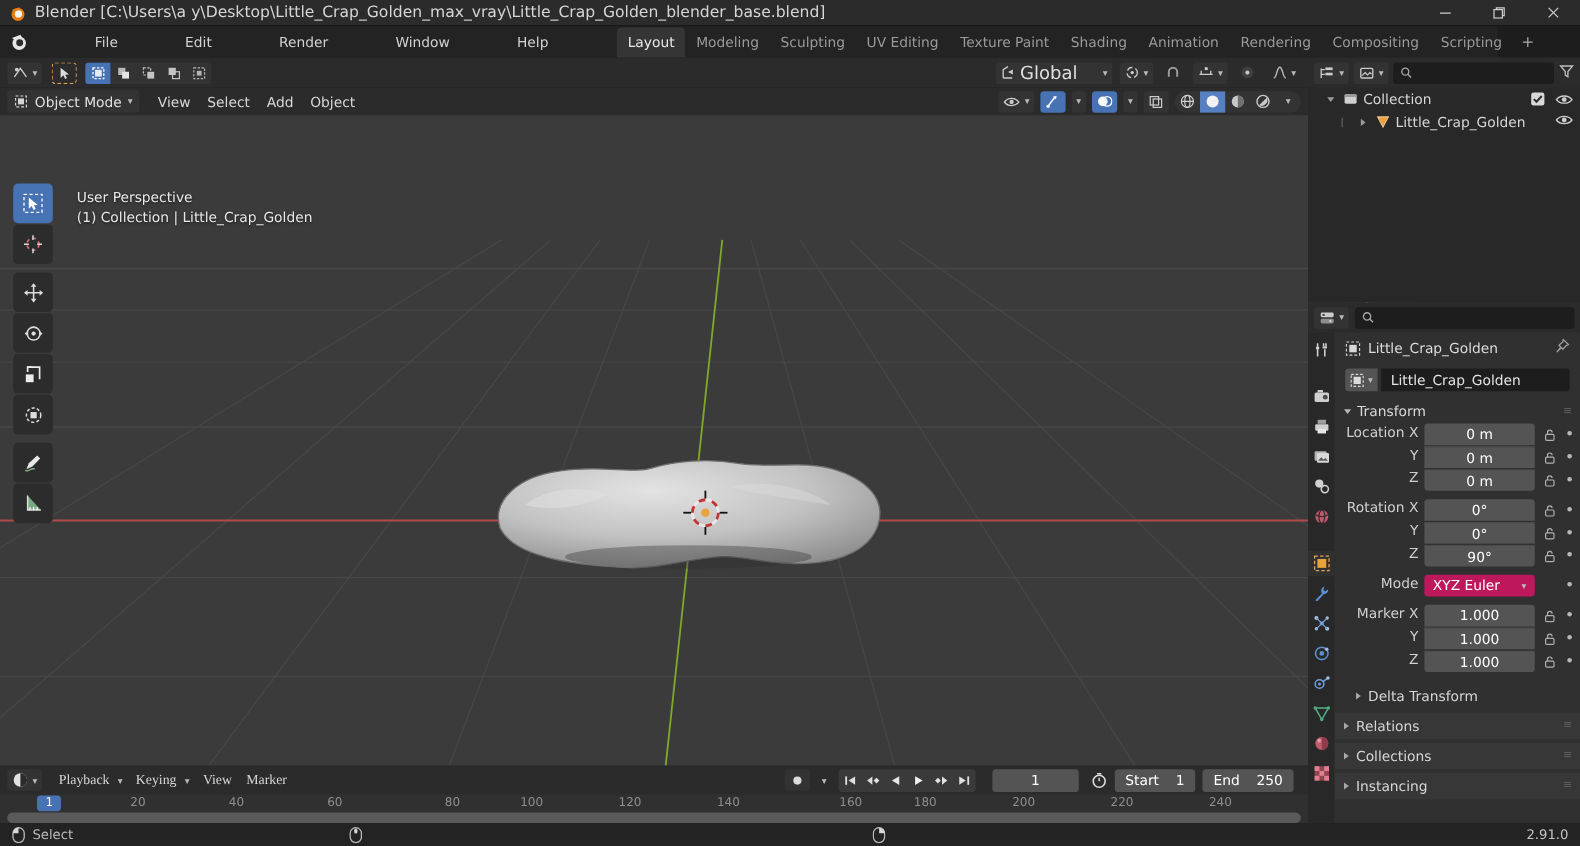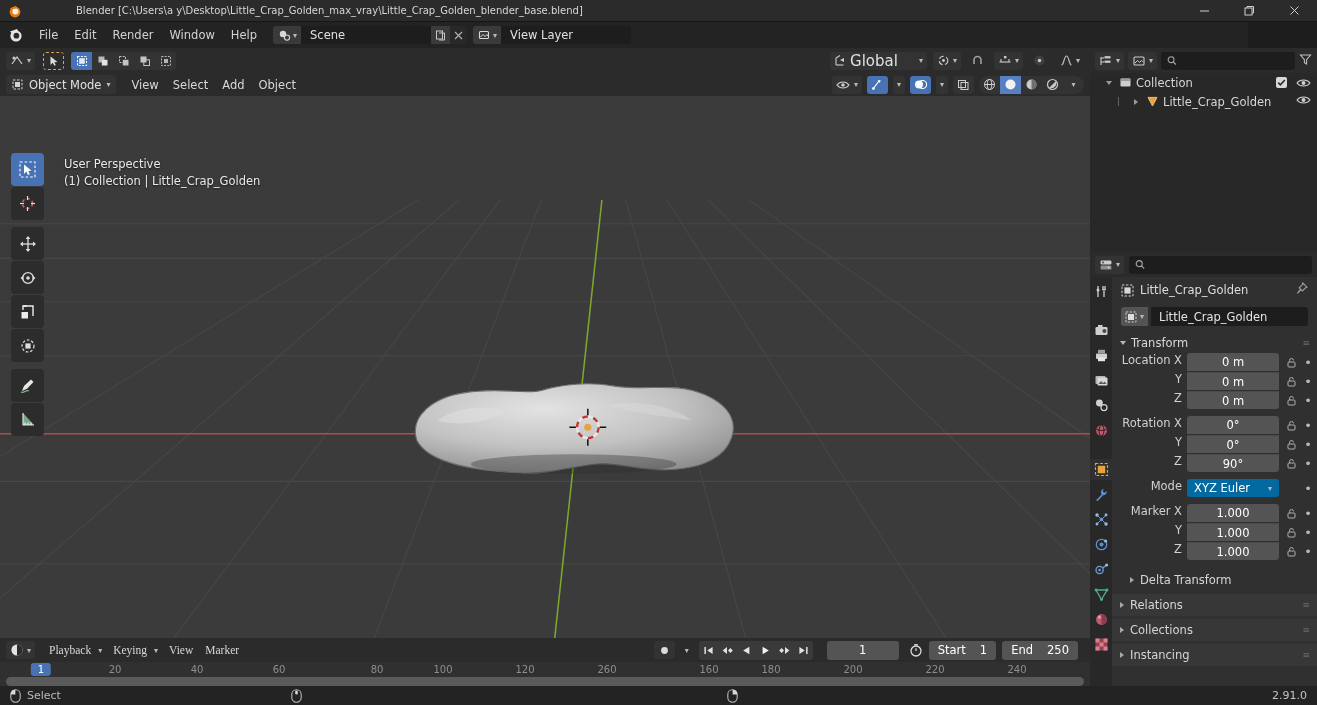--- a/index.html
+++ b/index.html
@@ -14,32 +14,32 @@
   }
   .app { position: relative; width: 1317px; height: 705px; }
 
   
   .titlebar {
     position: absolute; top: 0; left: 0; width: 1317px; height: 22px;
     background: #2b2b2b; display: flex; align-items: center;
     border-bottom: 1px solid #161616;
   }
   .title-logo { width: 16px; height: 16px; margin: 0 6px 0 7px; flex: none; }
-  .title-text { font-size: 10px; color: #d6d6d6; white-space: nowrap; margin-left: 47px; }
+  .title-text { font-size: 13px; color: #d6d6d6; white-space: nowrap; }
   .win-controls { margin-left: auto; display: flex; height: 22px; }
   .win-btn {
     width: 45px; height: 22px; display: flex; align-items: center; justify-content: center;
     color: #cfcfcf;
   }
   .win-btn svg { display: block; }
 
   
   .topbar {
     position: absolute; top: 22px; left: 0; width: 1248px; height: 26px;
-    background: #232323; display: flex; align-items: center;
+    background: #232323; display: flex; align-items: center; gap: 40px;
   }
   .blender-icon { width: 20px; height: 20px; margin: 0 5px 0 6px; flex:none; }
   .menu-item {
     padding: 3px 8px; font-size: 11.5px; color: #d2d2d2; border-radius: 3px;
     white-space: nowrap;
   }
   .ws-tabs { display: flex; align-items: center; margin-left: 9px; height: 26px; }
   .ws-tab {
     padding: 5px 9px 6px; font-size: 11.5px; color: #9a9a9a; white-space: nowrap;
     border-radius: 4px 4px 0 0;
@@ -203,21 +203,21 @@
   .field-row { display: flex; height: 19px; margin-bottom: 0; padding: 0 4px 0 8px; gap: 5px; }
   .field-label { width: 62px; text-align: right; font-size: 11.5px; color: #d0d0d0; }
   .field-val {
     flex: 1; height: 18px; background: #545454; display: flex; align-items: center; justify-content: center;
     font-size: 11.5px; color: #fff;
   }
   .field-val.top { border-radius: 3px 3px 0 0; }
   .field-val.mid { border-top: 1px solid #4a4a4a; }
   .field-val.bot { border-radius: 0 0 3px 3px; border-top: 1px solid #4a4a4a; }
   .field-val.solo { border-radius: 3px; }
-  .field-val.dark { background: #0369a1; justify-content: space-between; padding: 0 7px; }
+  .field-val.dark { background: #be185d; justify-content: space-between; padding: 0 7px; }
   .lock { width: 14px; display: flex; align-items: center; justify-content: center; }
   .dot { width: 10px; display: flex; align-items: center; justify-content: center; color: #b8b8b8; font-size: 13px; }
   .collapsed-row {
     height: 22px; display: flex; align-items: center; gap: 6px; padding: 0 8px;
     font-size: 11.5px; color: #d6d6d6; background: #373737; margin-top: 3px;
   }
   .collapsed-row .grip { margin-left: auto; color: #6a6a6a; letter-spacing: -1px; font-size: 9px; }
   .collapsed-row.nested { background: transparent; padding-left: 18px; }
 
   
@@ -269,20 +269,33 @@
       <circle cx="10" cy="11" r="5.6" fill="#e6e6e6"></circle>
       <circle cx="10.4" cy="10.7" r="2.9" fill="#2b2b2b"></circle>
       <path d="M4 6.6 L11 4 L12.4 6.3 L5.8 8.2 Z" fill="#e6e6e6"></path>
     </svg>
     <div class="menu-item">File</div>
     <div class="menu-item">Edit</div>
     <div class="menu-item">Render</div>
     <div class="menu-item">Window</div>
     <div class="menu-item">Help</div>
 
+    <div class="ws-tabs">
+      <div class="ws-tab active">Layout</div>
+      <div class="ws-tab">Modeling</div>
+      <div class="ws-tab">Sculpting</div>
+      <div class="ws-tab">UV Editing</div>
+      <div class="ws-tab">Texture Paint</div>
+      <div class="ws-tab">Shading</div>
+      <div class="ws-tab">Animation</div>
+      <div class="ws-tab">Rendering</div>
+      <div class="ws-tab">Compositing</div>
+      <div class="ws-tab">Scripting</div>
+      <div class="ws-plus">+</div>
+    </div>
 
     <div class="scene-block">
       <div class="id-selector">
         <div class="id-icon-btn">
           <svg width="13" height="13" viewBox="0 0 13 13">
             <circle cx="5" cy="5" r="3.2" fill="#d8d8d8"></circle>
             <circle cx="9" cy="8.6" r="2.6" fill="none" stroke="#d8d8d8" stroke-width="1.1"></circle>
           </svg>
           <span class="chev">▾</span>
         </div>
@@ -751,21 +764,21 @@
       </div>
     </div>
 
     <div class="tl-ruler">
       <div class="tick" style="left:115px;">20</div>
       <div class="tick" style="left:197px;">40</div>
       <div class="tick" style="left:279px;">60</div>
       <div class="tick" style="left:361px;margin-left:16px;">80</div>
       <div class="tick" style="left:443px;">100</div>
       <div class="tick" style="left:525px;">120</div>
-      <div class="tick" style="left:607px;">260</div>
+      <div class="tick" style="left:607px;">140</div>
       <div class="tick" style="left:709px;">160</div>
       <div class="tick" style="left:771px;">180</div>
       <div class="tick" style="left:853px;">200</div>
       <div class="tick" style="left:935px;">220</div>
       <div class="tick" style="left:1017px;">240</div>
       <div class="playhead-badge" style="left:41px;">1</div>
       <div class="scrollbar-h"></div>
     </div>
   </div>
 

